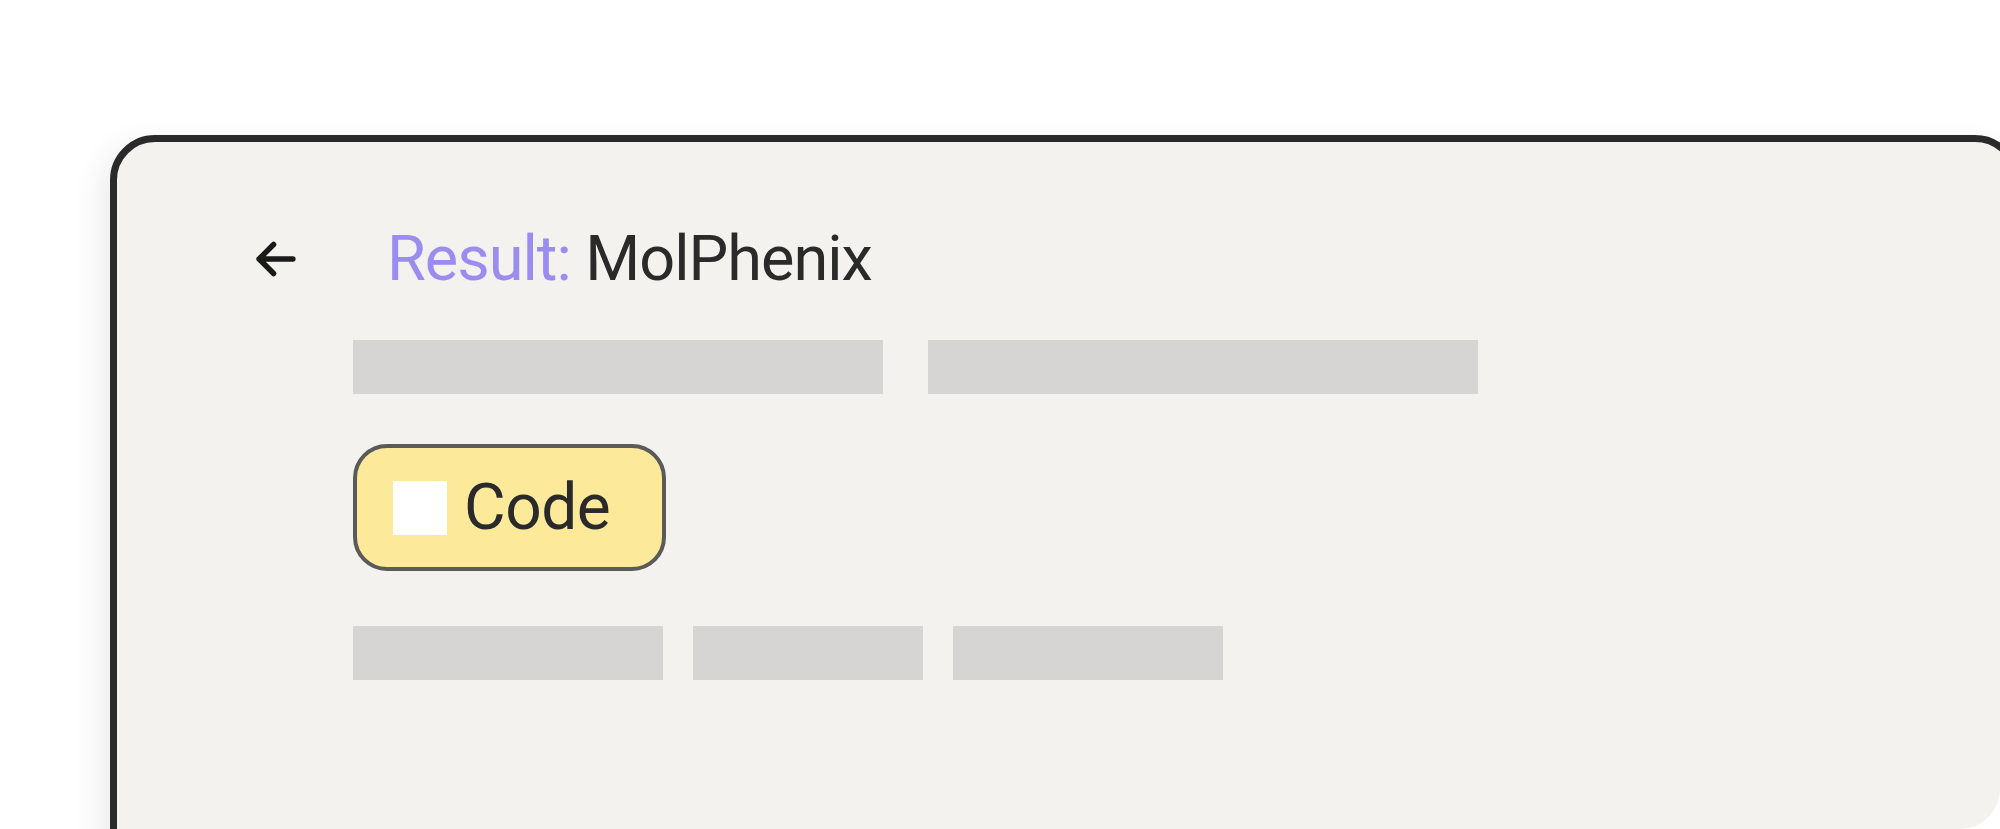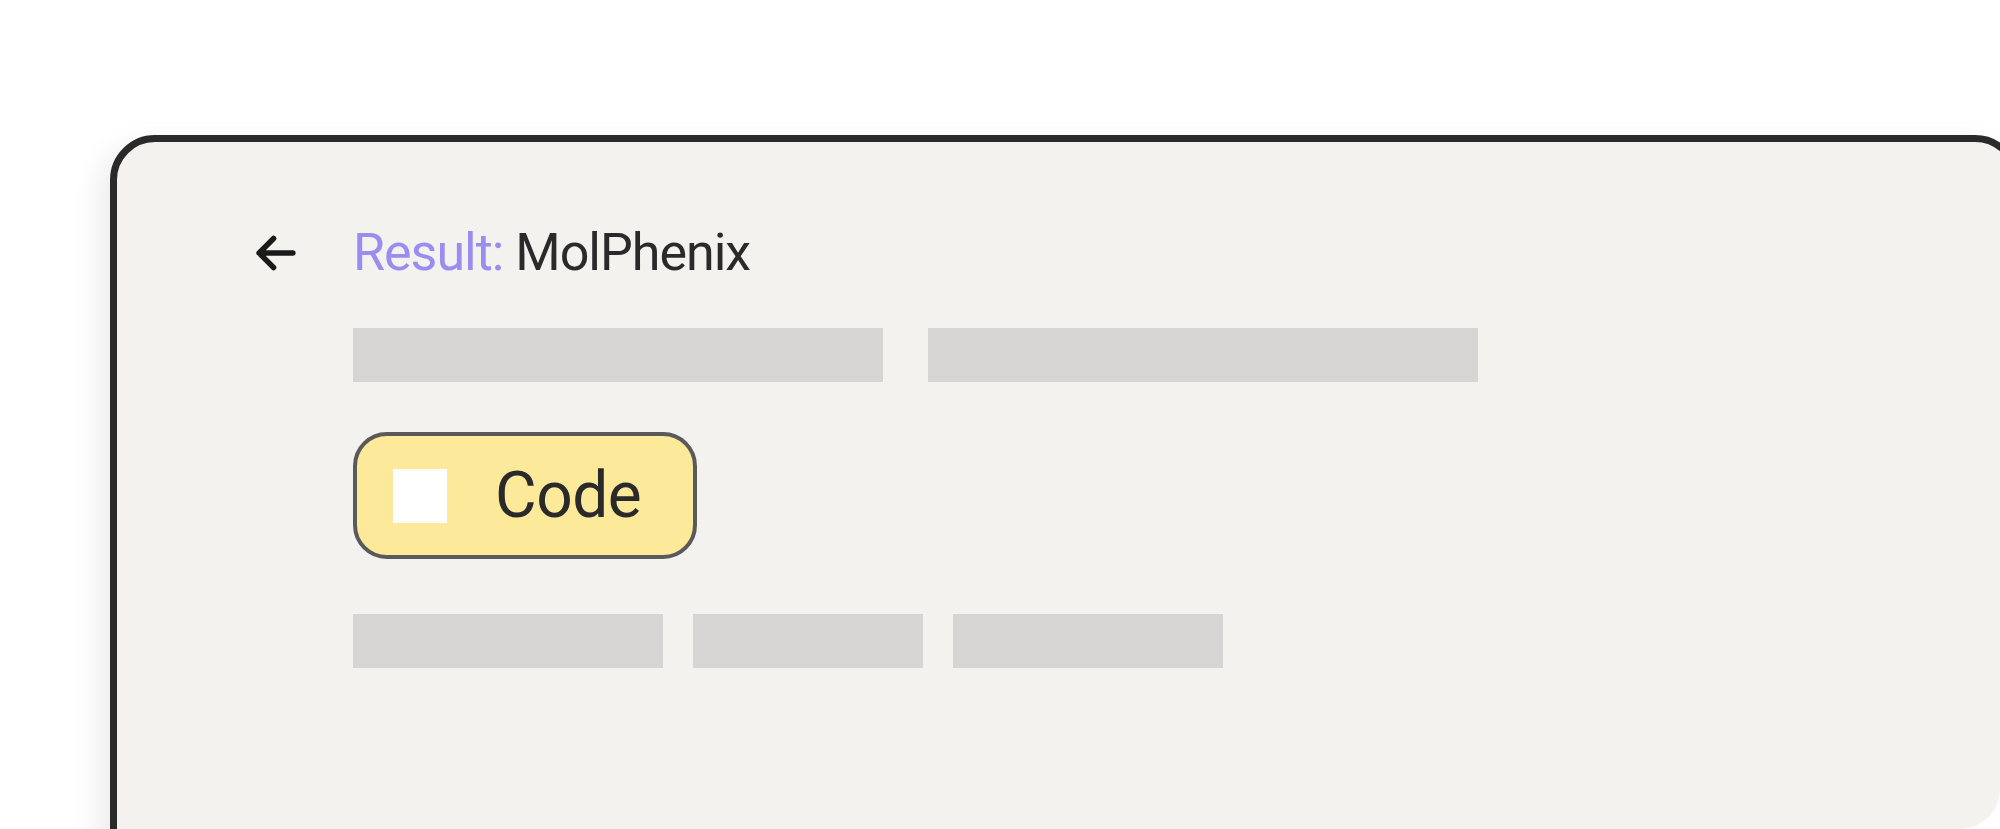--- a/index.html
+++ b/index.html
@@ -60,23 +60,24 @@
       width: 58px;
       height: 58px;
       stroke: #1a1a1a;
       stroke-width: 4.5;
       fill: none;
       stroke-linecap: round;
       stroke-linejoin: round;
     }
     
     .title-text {
-      font-size: 52px;
+      font-size: 63px;
       font-weight: 400;
       letter-spacing: -1px;
+      margin-left: 34px;
     }
     
     .title-prefix {
       color: #9b8cf0;
     }
     
     .title-name {
       color: #2a2a2a;
     }
     
@@ -100,21 +101,21 @@
     
     .chip-row {
       display: flex;
       gap: 30px;
       margin-bottom: 55px;
     }
     
     .chip {
       display: flex;
       align-items: center;
-      gap: 48px;
+      gap: 17px;
       background: #fce999;
       border: 4px solid #5a5a5a;
       border-radius: 34px;
       padding: 22px 52px 22px 36px;
       cursor: pointer;
     }
     
     .chip-checkbox {
       width: 54px;
       height: 54px;

